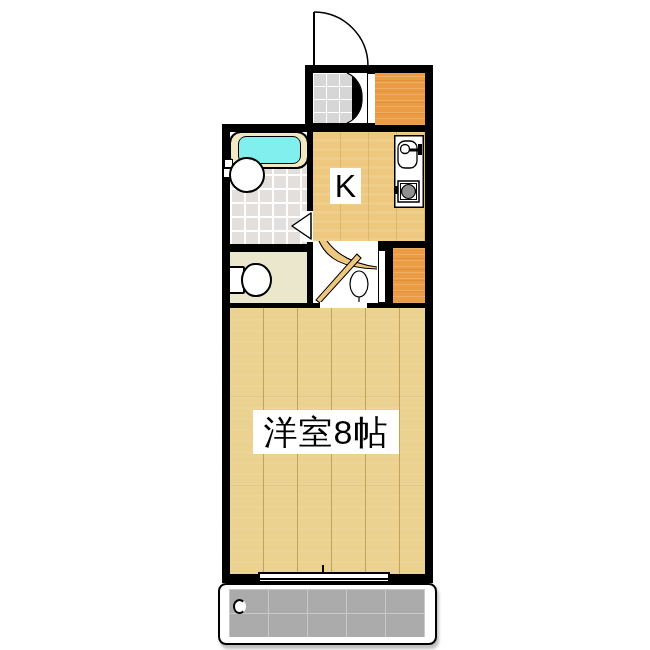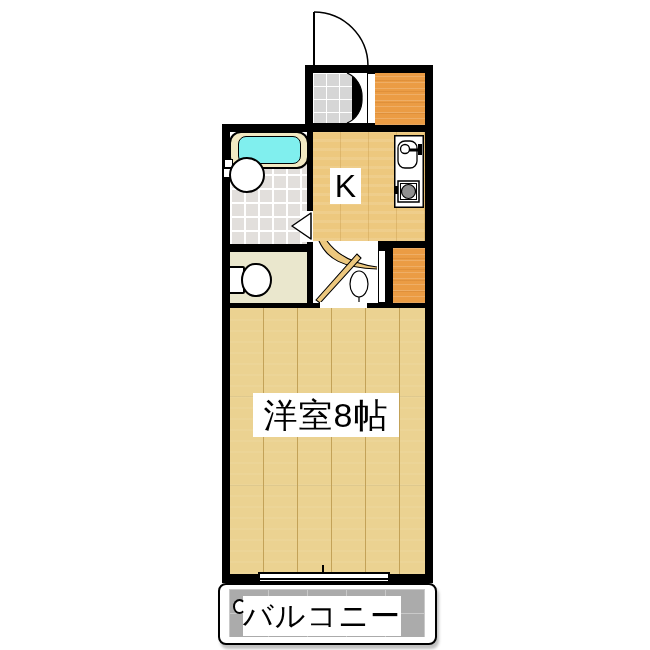--- a/index.html
+++ b/index.html
@@ -120,26 +120,23 @@
     <path d="M 6 0 C 14 18 30 27 64 28" fill="none" stroke="#000" stroke-width="1.1"></path>
     <polygon points="3,59 44,13 48,17 7,62" fill="var(--kitchen_floor)" stroke="#000" stroke-width="1.1"></polygon>
     <ellipse cx="46" cy="43" rx="9" ry="13" fill="#fff" stroke="#000" stroke-width="1.2"></ellipse>
     <line x1="46" y1="56" x2="46" y2="62" stroke="#000" stroke-width="1.2"></line>
   </svg>
   <div class="abs door-strip" style="left:378px;top:250px;width:6px;height:51px;"></div>
   <div class="abs closet-floor" style="left:393px;top:248px;width:32px;height:55px;"></div>
 
   <div class="abs room-floor" style="left:230px;top:308px;width:195px;height:266px;"></div>
   <div class="abs gap" style="left:320px;top:302px;width:47px;height:6px;"></div>
-  <div class="abs plate room-label" style="left:253px;top:393px;width:146px;height:44px;text-align:right;">
+  <div class="abs plate room-label" style="left:253px;top:410px;width:146px;height:44px;text-align:right;">
     <span>洋室8帖</span>
   </div>
   <div class="abs tick" style="left:322px;top:565px;width:2px;height:8px;"></div>
   <div class="abs window" style="left:258px;top:572px;width:128px;height:7px;"></div>
 
   <div class="abs balcony-outer" style="left:218px;top:583px;width:215px;height:58px;"></div>
   <div class="abs balcony-floor" style="left:229px;top:589px;width:196px;height:48px;"></div>
-  <div class="abs plate balcony-label" style="left:243px;top:596px;width:158px;height:40px;">
-    <span>バルコニー</span>
-  </div>
   <div class="abs c-mark" style="left:233px;top:599px;width:9px;height:11px;"></div>
 
 </div>
 
 </body></html>

